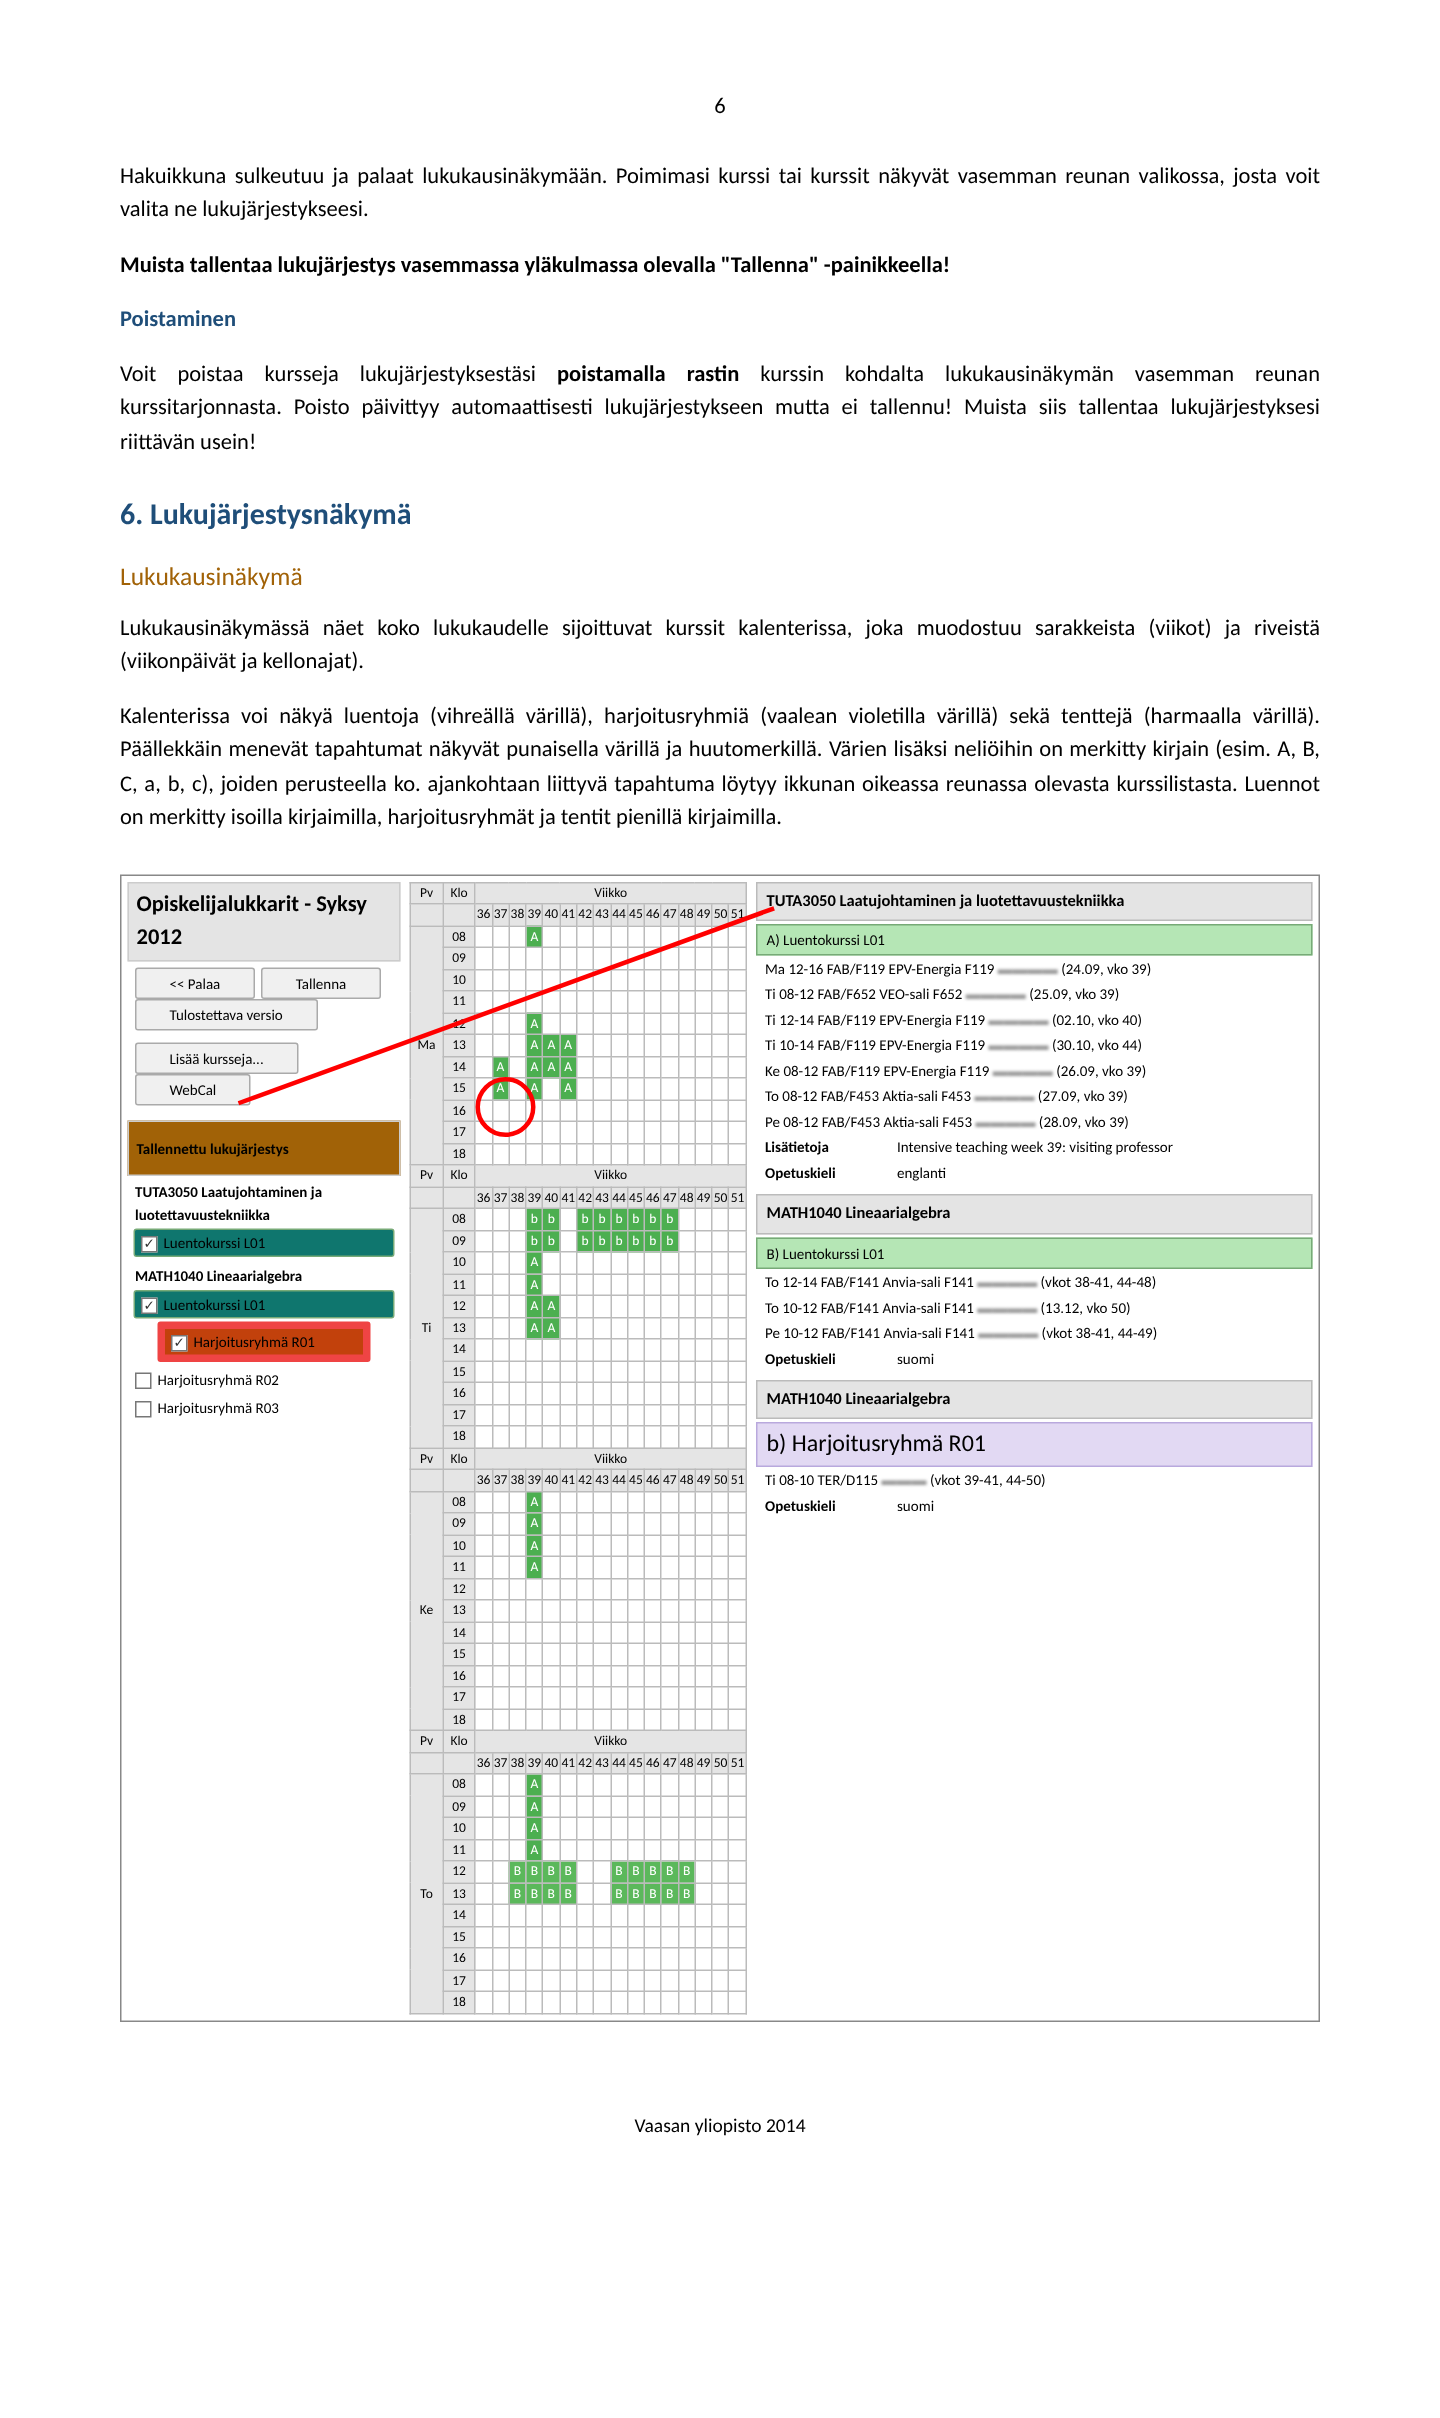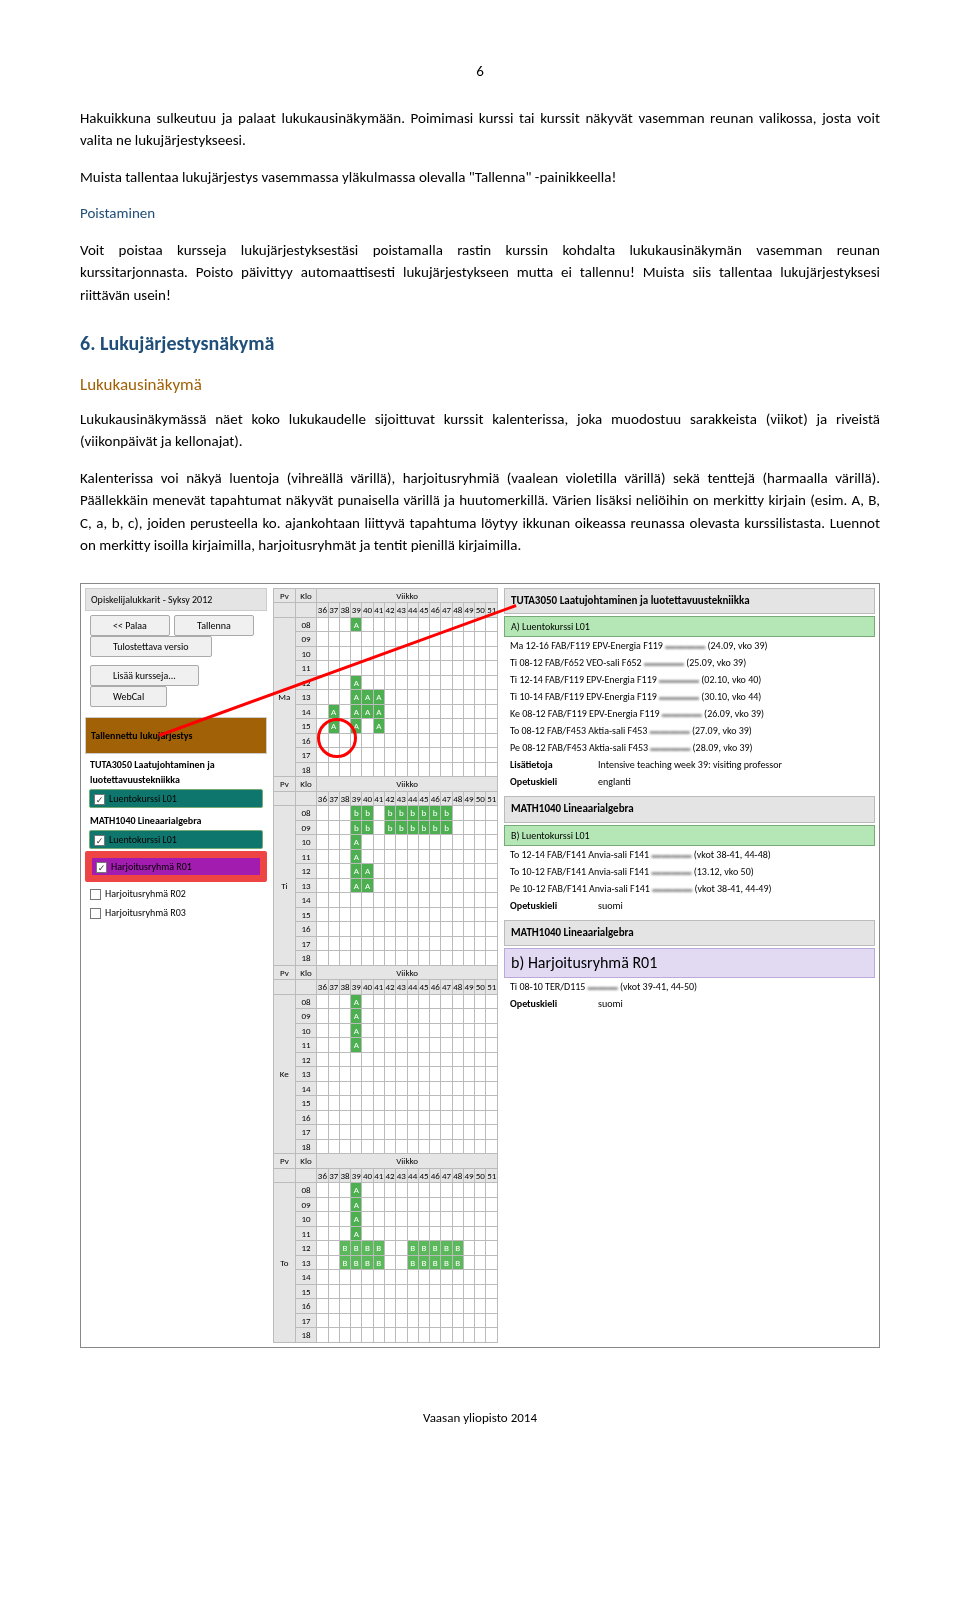--- a/index.html
+++ b/index.html
@@ -18,21 +18,21 @@
   margin-bottom: 24px;
 }
 p {
   text-align: justify;
   margin: 0 0 14px 0;
 }
 .blue {
   color: #1f4e79;
 }
 .bold {
-  font-weight: normal;
+  font-weight: bold;
 }
 h2.section {
   color: #1f4e79;
   font-size: 20px;
   margin: 22px 0 8px 0;
 }
 h3.sub {
   color: #a16207;
   font-weight: normal;
   font-size: 17px;
@@ -47,23 +47,23 @@
 .sshot {
   display: flex;
   gap: 6px;
 }
 .sshot-left {
   width: 182px;
 }
 .panel-title {
   background: #e4e4e4;
   padding: 3px 5px;
-  font-weight: normal;
+  font-weight: bold;
   border: 1px solid #ccc;
-  font-size: 10px;
+  font-size: 15px;
 }
 .panel-buttons {
   padding: 4px 5px;
 }
 .btn {
   display: inline-block;
   background: #f0f0f0;
   border: 1px solid #aaa;
   border-radius: 2px;
   padding: 2px 22px;
@@ -88,23 +88,23 @@
   font-size: 10px;
 }
 .course-item.green {
   background: #0f766e;
   border: 1px solid #7a7;
   margin: 2px 4px;
   border-radius: 2px;
   padding: 1px 4px;
 }
 .course-item.violet {
-  background: #a21caf;
-  border: 7px solid #ef4444;
-  margin: 2px 0;
+  background: #c2410c;
+  border: 5px solid #ef4444;
+  margin: 2px 20px;
   border-radius: 2px;
   padding: 1px 4px;
 }
 .cb {
   display:inline-block;
   width:9px;height:9px;
   border:1px solid #777;
   background:#fff;
   vertical-align:middle;
   margin-right:4px;

